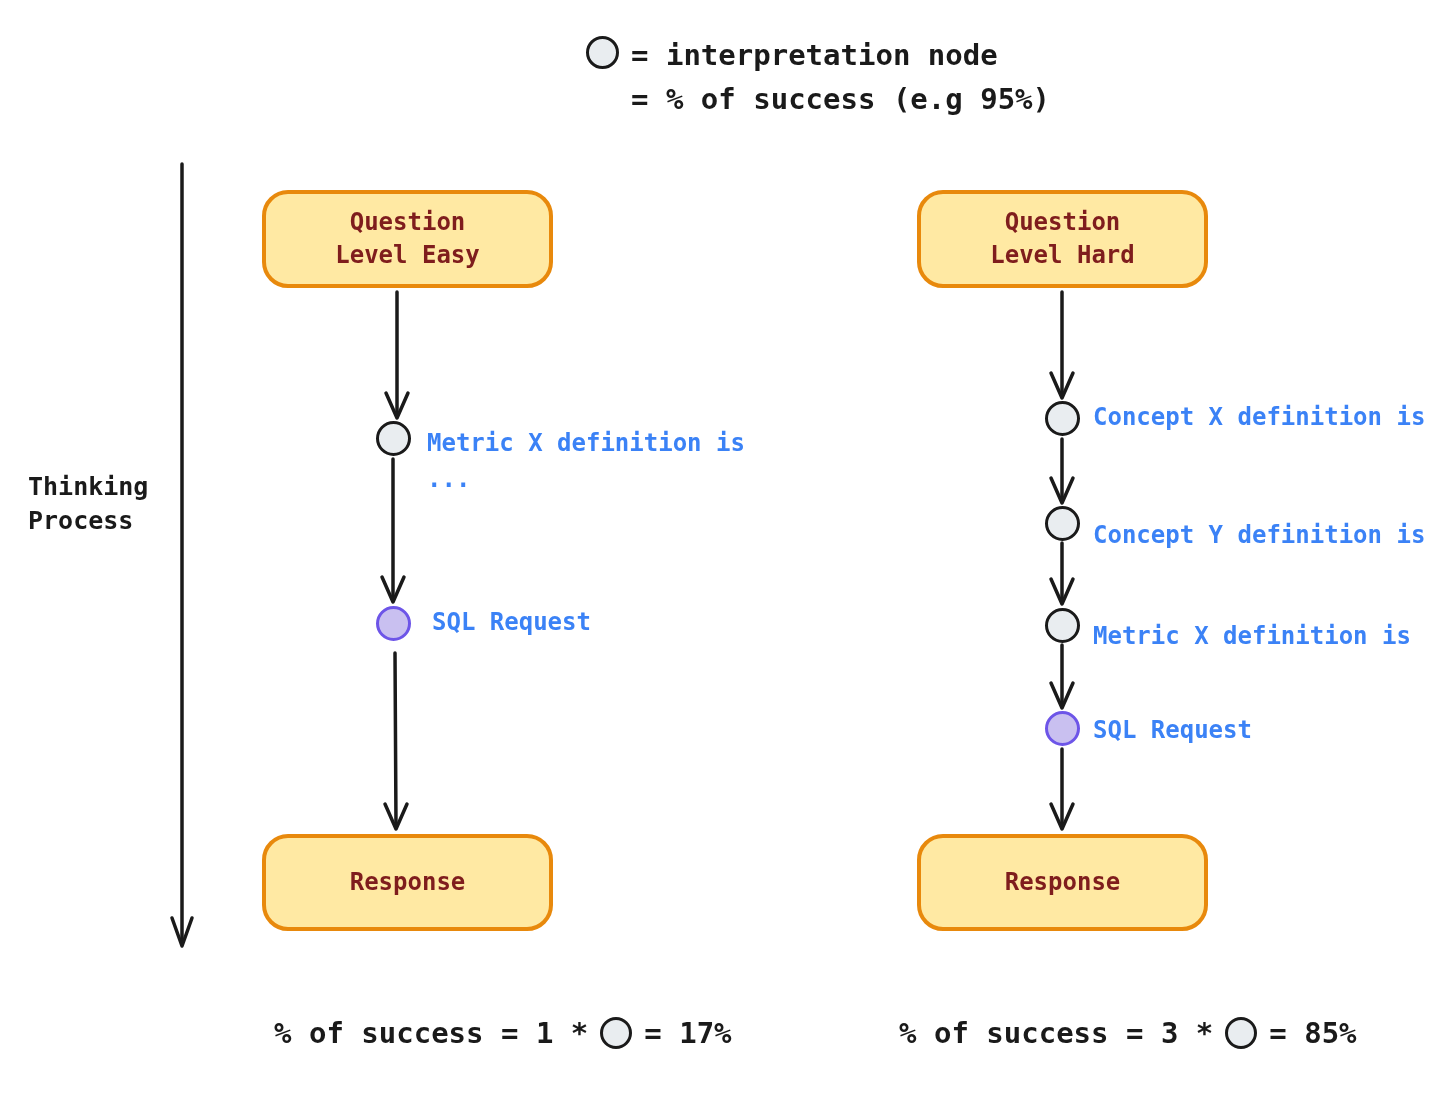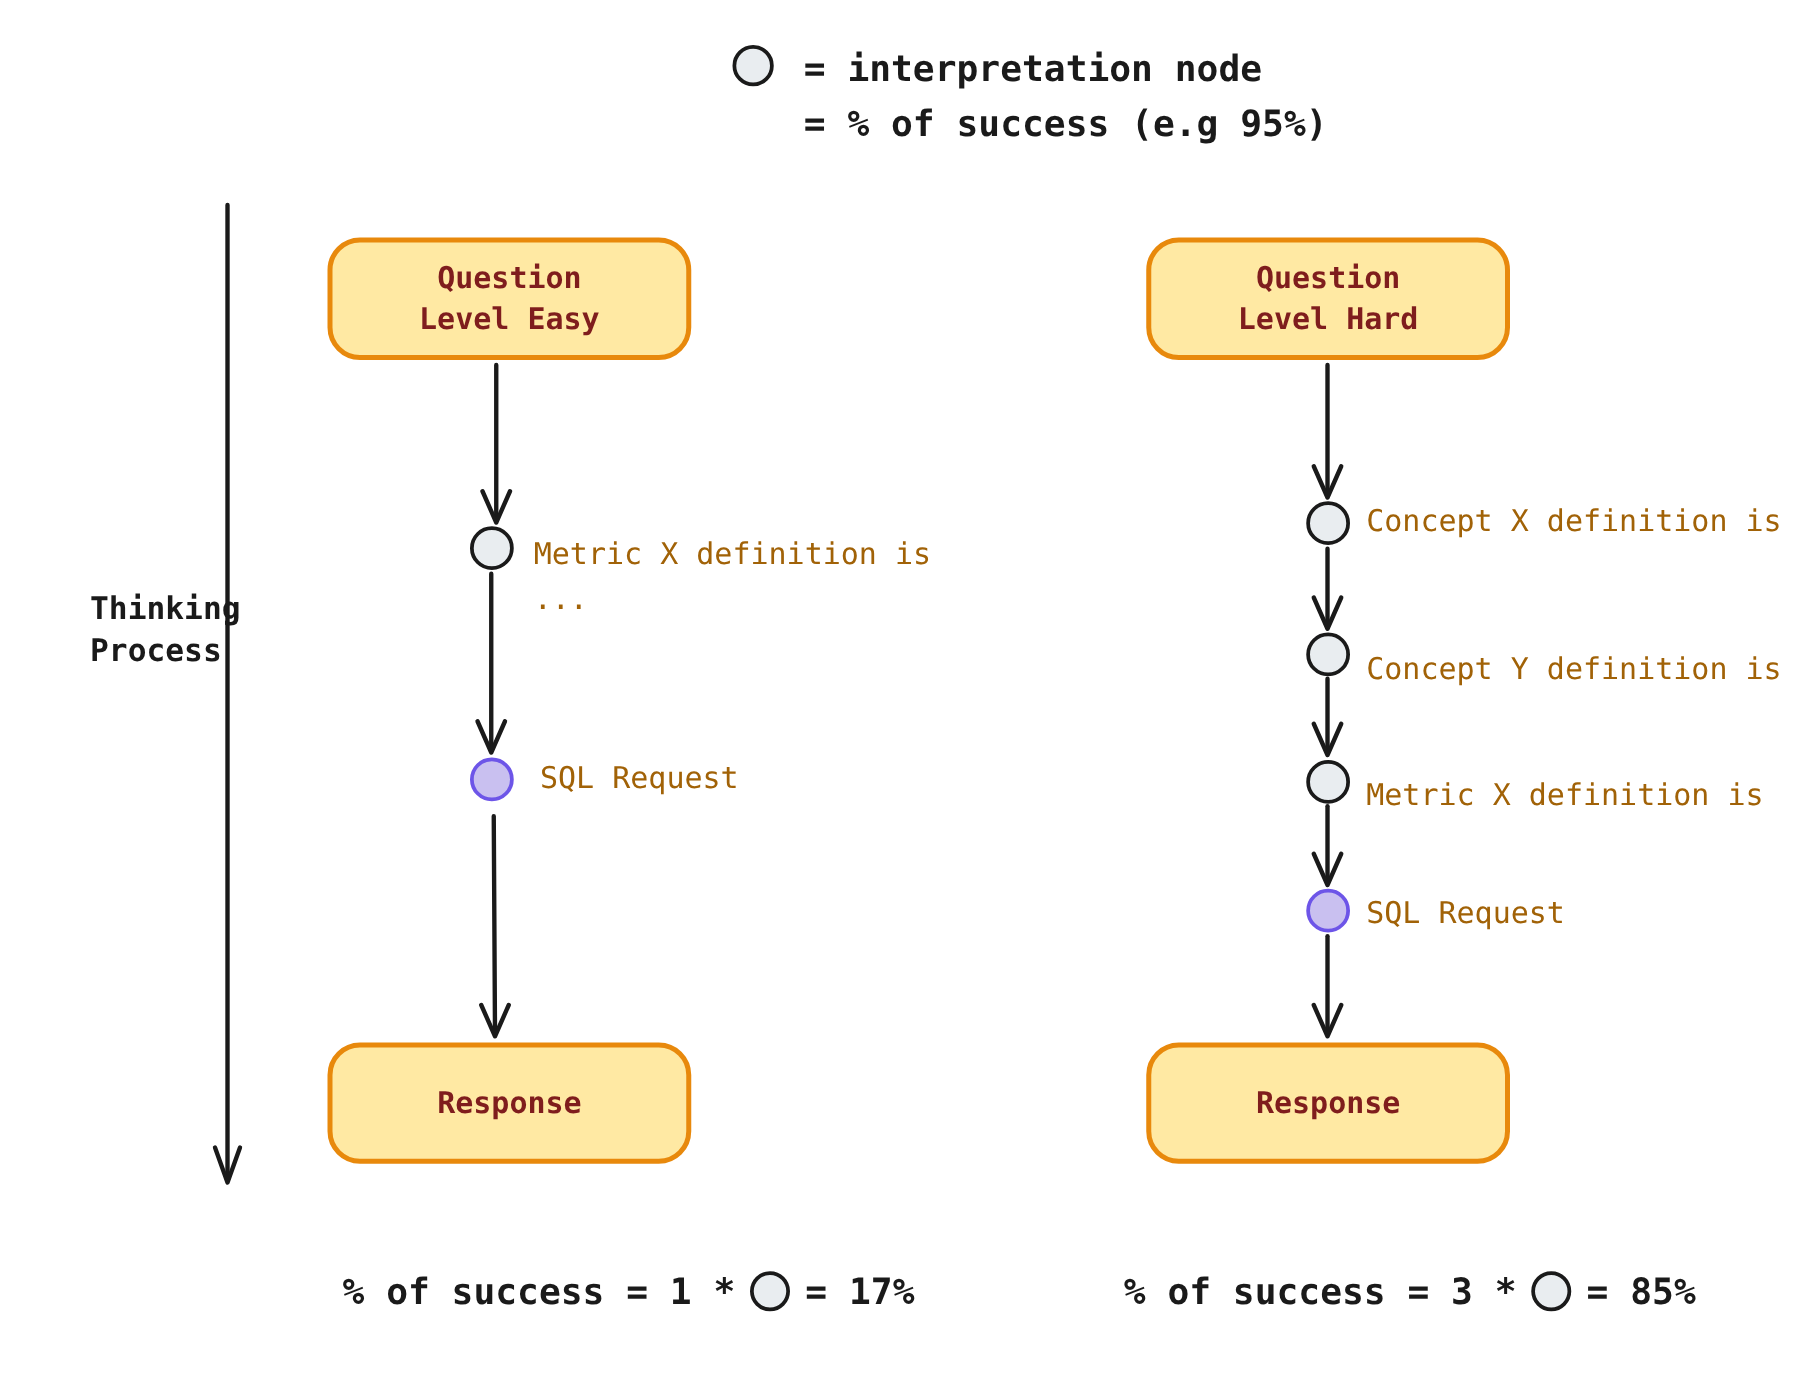--- a/index.html
+++ b/index.html
@@ -42,42 +42,41 @@
     width: 35px;
     height: 35px;
     border-radius: 50%;
     box-sizing: border-box;
   }
   .node-gray   { background: #E9EDF0; border: 3.5px solid #1a1a1a; }
   .node-purple { background: #C9C0F0; border: 3.5px solid #6D55E8; }
   .nlabel {
     position: absolute;
     font-size: 24px;
-    font-weight: normal;
+    font-weight: bold;
     line-height: 36px;
     white-space: pre;
-    color: #a16207;
+    color: #3b82f6;
   }
   .side-label {
     position: absolute;
     left: 28px;
     top: 470px;
     font-size: 25px;
     font-weight: bold;
     line-height: 34px;
     white-space: pre;
-    margin-left: 44px;
   }
   .legend {
     position: absolute;
     left: 586px;
     top: 33px;
     display: flex;
     align-items: flex-start;
-    gap: 24px;
+    gap: 12px;
   }
   .legend-circle {
     width: 33px; height: 33px;
     margin-top: 3px;
     border-radius: 50%;
     background: #E9EDF0;
     border: 3.5px solid #1a1a1a;
     box-sizing: border-box;
     flex: 0 0 auto;
   }

